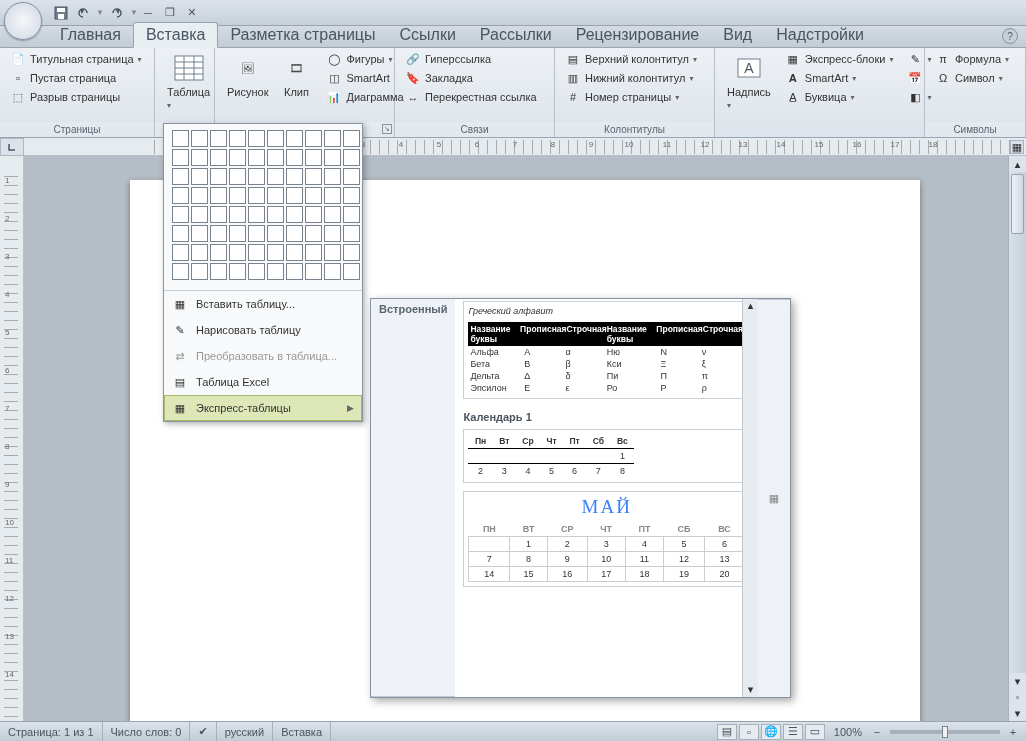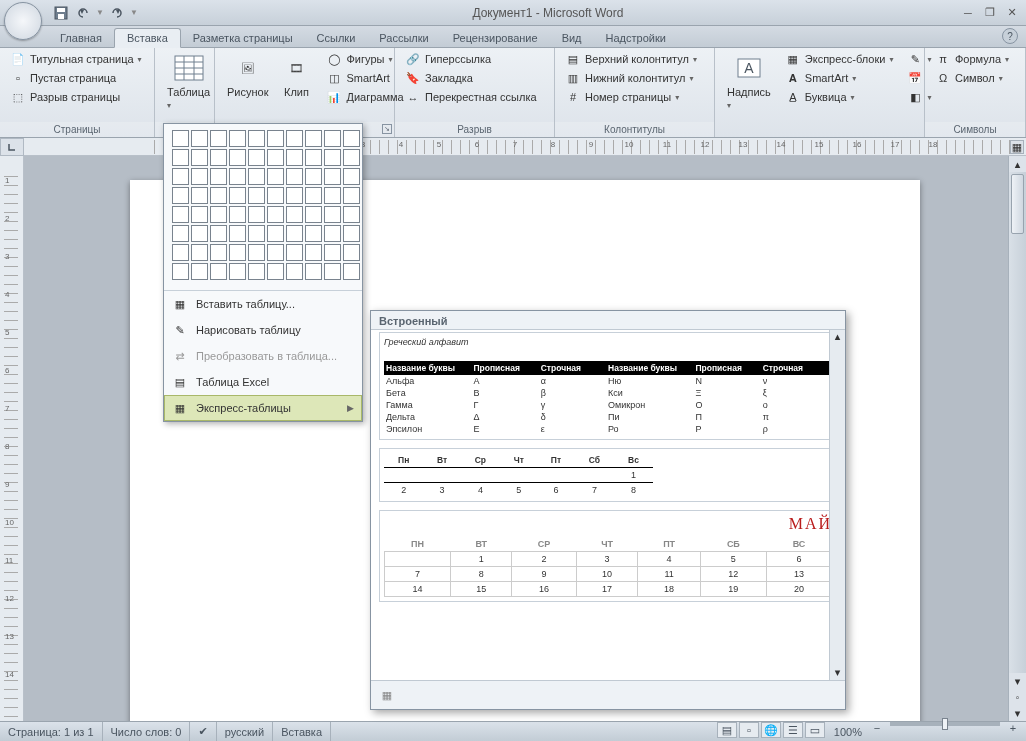--- a/index.html
+++ b/index.html
@@ -6,21 +6,21 @@
 body { background: #bcc4cc; width: 1026px; height: 741px; overflow: hidden; font-size: 11px; color: #333; }
 .titlebar { height: 26px; background: linear-gradient(#dbe2ea,#c7d0d9); display: flex; align-items: center; padding: 0 4px; border-bottom: 1px solid #9aa4ae; }
 .office-btn { width: 38px; height: 38px; border-radius: 50%; background: radial-gradient(#f5f7fa,#cfd7e0); border: 1px solid #8794a2; position: absolute; top: 2px; left: 4px; box-shadow: 0 1px 2px rgba(0,0,0,.3); z-index: 10; }
 .qat { margin-left: 48px; display: flex; gap: 4px; align-items: center; }
 .qat-btn { width: 18px; height: 18px; display: flex; align-items: center; justify-content: center; border-radius: 2px; }
 .title-text { flex: 1; text-align: center; font-size: 12px; color: #555; }
 .win-controls { display: flex; gap: 2px; }
 .win-btn { width: 20px; height: 16px; display: flex; align-items: center; justify-content: center; color: #555; border: 1px solid transparent; }
 
 .tabs { height: 22px; background: linear-gradient(#d4dbe3,#c3ccd5); display: flex; align-items: flex-end; padding-left: 48px; border-bottom: 1px solid #9aa4ae; position: relative; }
-.tab { padding: 3px 12px; font-size: 11px; color: #4a5560; cursor: pointer; }
+.tab { padding: 3px 12px; font-size: 16px; color: #4a5560; cursor: pointer; }
 .tab.active { background: #e9eef3; border: 1px solid #9aa4ae; border-bottom: 1px solid #e9eef3; border-radius: 3px 3px 0 0; margin-bottom: -1px; }
 .help-btn { position: absolute; right: 8px; top: 2px; width: 16px; height: 16px; border-radius: 50%; background: #c7d0d9; border: 1px solid #8794a2; display: flex; align-items: center; justify-content: center; font-size: 10px; color: #4a5560; }
 
 .ribbon { height: 90px; background: linear-gradient(#edf1f5,#dde3ea); display: flex; border-bottom: 1px solid #9aa4ae; }
 .group { border-right: 1px solid #b8c0c9; display: flex; flex-direction: column; }
 .group-body { flex: 1; display: flex; padding: 2px 6px; align-items: flex-start; }
 .group-label { text-align: center; font-size: 10px; color: #5a6570; padding: 2px 0; background: rgba(255,255,255,.2); position: relative; }
 .group-label .launcher { position:absolute; right:2px; top:2px; width:10px; height:10px; border:1px solid #8794a2; font-size:7px; line-height:8px; text-align:center;}
 .vlist { display: flex; flex-direction: column; gap: 1px; }
 .ritem { display: flex; align-items: center; gap: 4px; padding: 1px 4px; white-space: nowrap; cursor: pointer; }
@@ -51,41 +51,41 @@
 .table-menu .hdr{ padding:4px 8px; font-size:11px; color:#4a5560; background:linear-gradient(#eef2f6,#dfe5eb);}
 .grid-pick{ padding:6px 8px 10px; display:grid; grid-template-columns:repeat(10,17px); grid-auto-rows:17px; gap:2px;}
 .grid-pick div{ border:1px solid #79838e; background:#fff;}
 .menu-list{ border-top:1px solid #c7d0d9;}
 .menu-item{ display:flex; align-items:center; gap:8px; padding:5px 8px; cursor:pointer;}
 .menu-item.disabled{ color:#999;}
 .menu-item .ic{ width:16px; height:16px; display:flex; align-items:center; justify-content:center;}
 .menu-item.selected{ background:#dde7b8; border:1px solid #a9b869; padding:4px 7px;}
 .menu-item .arrow{ margin-left:auto; font-size:9px; color:#666;}
 
-.gallery{ position:absolute; left:370px; top:310px; width:476px; height:400px; background:#fff; border:1px solid #8794a2; box-shadow:3px 3px 8px rgba(0,0,0,.35); z-index:50; display:flex; flex-direction:column;}
+.gallery{ position:absolute; left:370px; top:298px; width:421px; height:400px; background:#fff; border:1px solid #8794a2; box-shadow:3px 3px 8px rgba(0,0,0,.35); z-index:50; display:flex; flex-direction:row;}
 .gallery .ghdr{ padding:4px 8px 2px; font-weight:bold; font-size:11px; color:#5a6570; background:#eef2f6; border-bottom:1px solid #c0c9d2;}
 .gallery .gbody{ flex:1; overflow:hidden; position:relative;}
 .gallery .gscroll{ position:absolute; right:0; top:0; bottom:0; width:16px; background:#e6ebf0; border-left:1px solid #c0c9d2;}
 .gsection-title{ padding:4px 8px; font-weight:bold; font-size:11px; color:#4a5560;}
 .preview{ margin:2px 8px 8px; border:1px solid #c7d0d9; padding:4px; font-size:9px;}
-.greek-title{font-style:italic; margin-bottom:14px;}
+.greek-title{font-style:italic; margin-bottom:6px;}
 .greek-head{ background:#000; color:#fff; display:grid; grid-template-columns: 1.3fr 1fr 1fr 1.3fr 1fr 1fr; padding:2px; font-size:8.5px; font-weight:bold;}
 .greek-row{ display:grid; grid-template-columns: 1.3fr 1fr 1fr 1.3fr 1fr 1fr; padding:1px 2px; font-size:9px;}
 .cal-title{ font-weight:bold; font-size:14px; margin:4px 0 6px;}
 .cal1 table{ border-collapse:collapse; width:60%;}
 .cal1 th{ font-size:8.5px; padding:2px 4px; text-align:center;}
 .cal1 td{ font-size:9px; padding:2px 4px; text-align:center; border-top:1px solid #000;}
-.cal2-month{ text-align:right; font-family:Georgia,serif; font-size:16px; color:#b91c1c; letter-spacing:2px;}
+.cal2-month{ text-align:center; font-family:Georgia,serif; font-size:19px; color:#3b82f6; letter-spacing:2px;}
 .cal2 table{ border-collapse:collapse; width:100%; margin-top:4px;}
 .cal2 th{ font-size:9px; color:#888; padding:2px; text-align:center;}
 .cal2 td{ font-size:9px; padding:2px; text-align:center; border:1px solid #ccc;}
 .gfoot{ border-top:1px solid #c0c9d2; padding:6px 8px; display:flex; align-items:center; gap:8px; background:#eef2f6; color:#888;}
 .gfoot .ic{width:16px;height:16px;display:flex;align-items:center;justify-content:center;}
 
-.status{ position:absolute; left:0; right:0; bottom:0; height:20px; background:linear-gradient(#dbe2ea,#c2ccd5); border-top:1px solid #9aa4ae; display:flex; align-items:flex-start; font-size:11px; color:#4a5560;}
+.status{ position:absolute; left:0; right:0; bottom:0; height:20px; background:linear-gradient(#dbe2ea,#c2ccd5); border-top:1px solid #9aa4ae; display:flex; align-items:center; font-size:11px; color:#4a5560;}
 .status .cell{ padding:0 8px; border-right:1px solid #a7b1bb; height:100%; display:flex; align-items:center; gap:4px;}
 .status .spacer{flex:1;}
 .status .viewbtn{ width:20px; height:16px; border:1px solid #a7b1bb; margin:0 1px; background:#e6ebf0; display:flex; align-items:center; justify-content:center;}
 .zoom-slider{ width:110px; height:4px; background:#a7b1bb; position:relative; margin:0 6px;}
 .zoom-slider .tk{ position:absolute; left:50%; top:-4px; width:6px; height:12px; background:#eef2f6; border:1px solid #79838e; transform:translateX(-50%);}
 svg{display:block;}
 </style>
 </head>
 <body>
 
@@ -107,21 +107,20 @@
       </div>
     <span style="color:#888;font-size:8px;">▼</span>
     <div class="qat-btn">
         <svg width="14" height="14">
           <path d="M3 7 A4 4 0 1 1 7 11" fill="none" stroke="#4a5560" stroke-width="1.5"></path>
           <path d="M10 4 L6 4 L8 8 Z" fill="#4a5560"></path>
         </svg>
       </div>
     <span style="color:#888;font-size:8px;">▼</span>
   </div>
-  <div class="title-text">Документ1 - Microsoft Word</div>
   <div class="win-controls">
     <div class="win-btn">─</div>
     <div class="win-btn">❐</div>
     <div class="win-btn">✕</div>
   </div>
 </div>
 
 <div class="tabs">
   <div class="tab">Главная</div>
   <div class="tab active">Вставка</div>
@@ -214,21 +213,21 @@
       <div class="ritem">
             <span class="ic">🔖</span>
             <span>Закладка</span>
           </div>
       <div class="ritem">
             <span class="ic">↔</span>
             <span>Перекрестная ссылка</span>
           </div>
     </div>
       </div>
-    <div class="group-label">Разрыв</div>
+    <div class="group-label">Связи</div>
   </div>
 
   <div class="group" style="width:160px;">
     <div class="group-body">
         <div class="vlist">
       <div class="ritem">
             <span class="ic">▤</span>
             <span>Верхний колонтитул</span>
             <span style="font-size:8px;color:#666;">▾</span>
           </div>
@@ -506,45 +505,38 @@
           </div>
           <div class="greek-row">
             <div>Бета</div>
             <div>B</div>
             <div>β</div>
             <div>Кси</div>
             <div>Ξ</div>
             <div>ξ</div>
           </div>
           <div class="greek-row">
-            <div>Гамма</div>
-            <div>Γ</div>
-            <div>γ</div>
-            <div>Омикрон</div>
-            <div>O</div>
-            <div>o</div>
-          </div>
-          <div class="greek-row">
             <div>Дельта</div>
             <div>Δ</div>
             <div>δ</div>
             <div>Пи</div>
             <div>Π</div>
             <div>π</div>
           </div>
           <div class="greek-row">
             <div>Эпсилон</div>
             <div>E</div>
             <div>ε</div>
             <div>Ро</div>
             <div>P</div>
             <div>ρ</div>
           </div>
         </div>
     </div>
+    <div class="gsection-title">Календарь 1</div>
     <div class="preview cal1">
       <table>
           <thead>
             <tr id="cal1-days">
               <th>Пн</th>
               <th>Вт</th>
               <th>Ср</th>
               <th>Чт</th>
               <th>Пт</th>
               <th>Сб</th>

